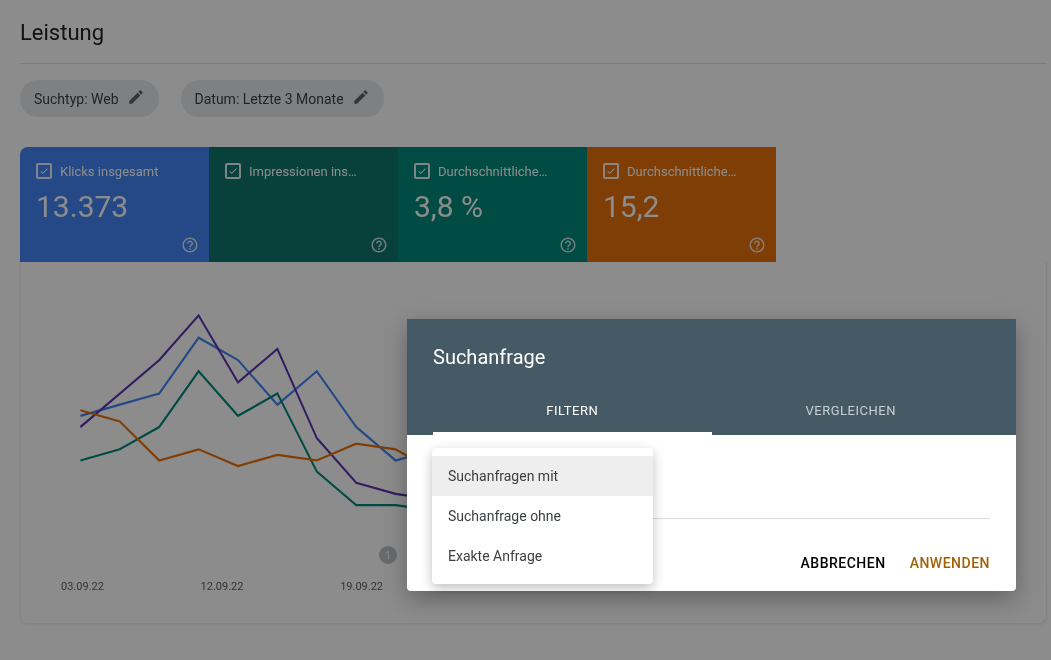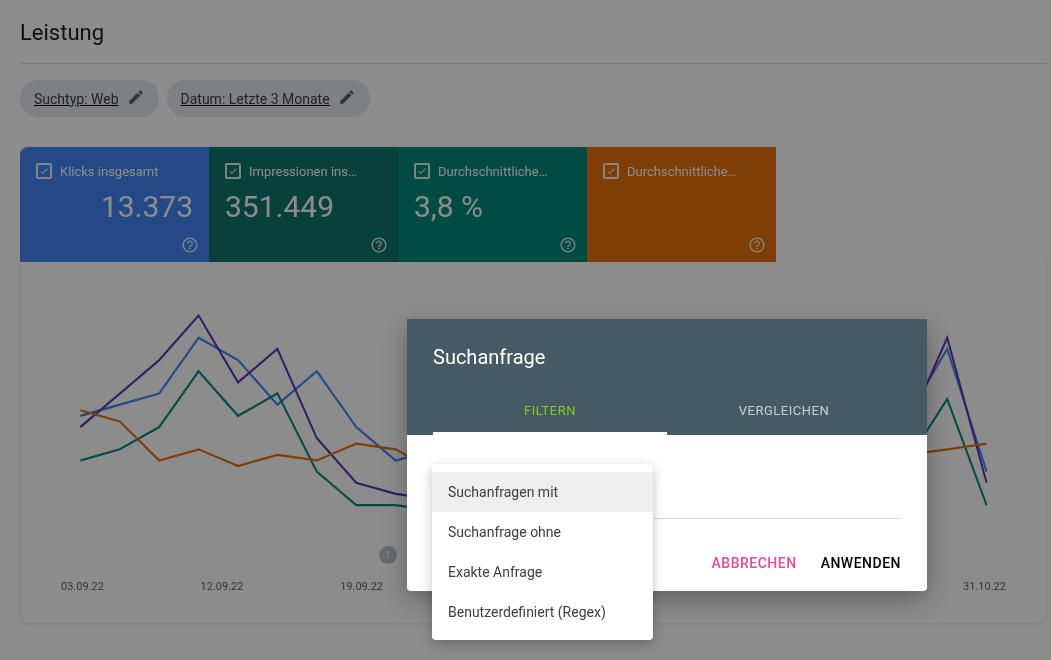--- a/index.html
+++ b/index.html
@@ -1,61 +1,61 @@
 <!DOCTYPE html>
 <html><head>
 <meta charset="utf-8">
 <style>
   * { box-sizing: border-box; margin: 0; padding: 0; font-family: Roboto, Arial, sans-serif; }
   body { width: 1051px; height: 660px; background: #fff; position: relative; overflow: hidden; }
   .page { padding: 20px 4px 0 20px; }
   h1.page-title { font-size: 22px; font-weight: 400; color: #202124; margin-bottom: 18px; }
   .divider { height: 1px; background: #e0e0e0; margin-bottom: 16px; }
-  .filters { display: flex; align-items: flex-start; gap: 8px; margin-bottom: 30px; text-decoration: underline; }
+  .filters { display: flex; align-items: flex-start; gap: 22px; margin-bottom: 30px; }
   .chip { background: #e8eaed; border-radius: 18px; padding: 8px 14px; display: inline-flex; align-items: center; gap: 8px; font-size: 14px; color: #3c4043; cursor: pointer; }
   .chip .icon svg { width: 18px; height: 18px; fill: #5f6368; }
   .new-btn { display: inline-flex; align-items: center; gap: 10px; font-size: 14px; color: #5f6368; cursor: pointer; padding: 8px 12px; }
   .new-btn .icon svg { width: 20px; height: 20px; fill: #5f6368; }
   .metrics { display: flex; border-radius: 8px 8px 0 0; overflow: hidden; }
   .card { flex: 0 0 189px; padding: 16px 16px 10px 16px; position: relative; color: #fff; height: 115px; }
-  .card.blue { background: #4285f4; text-align: right; }
+  .card.blue { background: #4285f4; }
   .card.purple { background: #0f766e; }
   .card.teal { background: #00897b; }
   .card.orange { background: #e8710a; }
   .card-top { display: flex; align-items: center; gap: 8px; font-size: 13px; white-space: nowrap; overflow: hidden; text-overflow: ellipsis; }
   .checkbox { width: 16px; height: 16px; border: 2px solid rgba(255,255,255,0.9); border-radius: 2px; display: inline-flex; align-items: center; justify-content: center; flex-shrink: 0; }
   .checkbox svg { width: 10px; height: 10px; fill: #fff; }
   .card-top span.label { overflow: hidden; text-overflow: ellipsis; }
   .card-value { font-size: 30px; font-weight: 400; margin-top: 10px; }
   .help { position: absolute; bottom: 8px; right: 10px; display: inline-flex; }
   .help svg { width: 18px; height: 18px; fill: rgba(255,255,255,0.8); }
   .chart-container { background: #fff; border-radius: 0 0 8px 8px; padding: 20px 20px 30px 20px; position: relative; box-shadow: 0 1px 3px rgba(0,0,0,0.06); border: 1px solid #efefef; border-top: none; }
   .chart { width: 100%; height: 290px; position: relative; }
   .chart svg { width: 100%; height: 100%; }
   .x-axis { display: flex; justify-content: space-between; font-size: 11px; color: #5f6368; margin-top: 8px; padding: 0 20px; }
   .marker { position: absolute; left: 338px; top: 264px; width: 18px; height: 18px; border-radius: 50%; background: #bdc1c6; color: #fff; font-size: 10px; display: flex; align-items: center; justify-content: center; }
 
   
   .scrim { position: absolute; inset: 0; background: rgba(0,0,0,0.45); z-index: 10; }
 
   
-  .dialog { position: absolute; left: 407px; top: 319px; width: 520px; background: #fff; border-radius: 4px; box-shadow: 0 8px 24px rgba(0,0,0,0.3); z-index: 20; overflow: visible; }
+  .dialog { position: absolute; left: 407px; top: 319px; width: 609px; background: #fff; border-radius: 4px; box-shadow: 0 8px 24px rgba(0,0,0,0.3); z-index: 20; overflow: visible; }
   .dialog-header { background: #455a64; color: #fff; padding: 26px 26px 0 26px; }
   .dialog-title { font-size: 20px; font-weight: 400; margin-bottom: 20px; }
   .tabs { display: flex; }
   .tab { flex: 1; text-align: center; padding: 14px 0; font-size: 13px; letter-spacing: 0.5px; color: rgba(255,255,255,0.7); cursor: pointer; text-transform: uppercase; }
-  .tab.active { color: #84cc16; border-bottom: 3px solid #fff; }
+  .tab.active { color: #ffffff; border-bottom: 3px solid #fff; }
   .dialog-body { background: #fff; padding: 20px 26px; min-height: 100px; position: relative; }
   .filter-input-line { border-bottom: 1px solid #dadce0; height: 24px; margin-top: 40px; }
   .dialog-actions { display: flex; justify-content: flex-end; gap: 24px; padding: 16px 26px 20px; font-size: 14px; letter-spacing: 0.5px; }
-  .btn-flat { color: #ec4899; cursor: pointer; font-weight: 500; }
-  .btn-primary-flat { color: #000000; cursor: pointer; font-weight: 500; text-align: right; }
+  .btn-flat { color: #000000; cursor: pointer; font-weight: 500; }
+  .btn-primary-flat { color: #a16207; cursor: pointer; font-weight: 500; text-align: right; }
 
   
-  .dropdown { position: absolute; left: 432px; top: 464px; width: 221px; background: #fff; border-radius: 4px; box-shadow: 0 4px 12px rgba(0,0,0,0.25); z-index: 30; padding: 8px 0; }
+  .dropdown { position: absolute; left: 432px; top: 448px; width: 221px; background: #fff; border-radius: 4px; box-shadow: 0 4px 12px rgba(0,0,0,0.25); z-index: 30; padding: 8px 0; }
   .dropdown-item { padding: 12px 16px; font-size: 14px; color: #3c4043; cursor: pointer; }
   .dropdown-item.selected { background: #eeeeee; }
 </style>
 </head>
 <body>
 
 <div class="page">
   <h1 class="page-title">Leistung</h1>
   <div class="divider"></div>
 
@@ -97,21 +97,20 @@
     </div>
     <div class="card purple">
       <div class="card-top">
         <span class="checkbox">
             <svg viewBox="0 0 24 24">
               <path d="M9 16.17 4.83 12l-1.42 1.41L9 19 21 7l-1.41-1.41z"></path>
             </svg>
           </span>
         <span class="label">Impressionen ins…</span>
       </div>
-      <div class="card-value">351.449</div>
       <span class="help">
           <svg viewBox="0 0 24 24">
             <path d="M11 18h2v-2h-2v2zm1-16C6.48 2 2 6.48 2 12s4.48 10 10 10 10-4.48 10-10S17.52 2 12 2zm0 18c-4.41 0-8-3.59-8-8s3.59-8 8-8 8 3.59 8 8-3.59 8-8 8zm0-14c-2.21 0-4 1.79-4 4h2c0-1.1.9-2 2-2s2 .9 2 2c0 2-3 1.75-3 5h2c0-2.25 3-2.5 3-5 0-2.21-1.79-4-4-4z"></path>
           </svg>
         </span>
     </div>
     <div class="card teal">
       <div class="card-top">
         <span class="checkbox">
             <svg viewBox="0 0 24 24">
@@ -129,20 +128,21 @@
     </div>
     <div class="card orange">
       <div class="card-top">
         <span class="checkbox">
             <svg viewBox="0 0 24 24">
               <path d="M9 16.17 4.83 12l-1.42 1.41L9 19 21 7l-1.41-1.41z"></path>
             </svg>
           </span>
         <span class="label">Durchschnittliche…</span>
       </div>
+      <div class="card-value">15,2</div>
       <span class="help">
           <svg viewBox="0 0 24 24">
             <path d="M11 18h2v-2h-2v2zm1-16C6.48 2 2 6.48 2 12s4.48 10 10 10 10-4.48 10-10S17.52 2 12 2zm0 18c-4.41 0-8-3.59-8-8s3.59-8 8-8 8 3.59 8 8-3.59 8-8 8zm0-14c-2.21 0-4 1.79-4 4h2c0-1.1.9-2 2-2s2 .9 2 2c0 2-3 1.75-3 5h2c0-2.25 3-2.5 3-5 0-2.21-1.79-4-4-4z"></path>
           </svg>
         </span>
     </div>
   </div>
 
   <div class="chart-container">
     <div class="chart">
@@ -188,14 +188,13 @@
   <div class="dialog-actions">
     <span class="btn-flat">ABBRECHEN</span>
     <span class="btn-primary-flat">ANWENDEN</span>
   </div>
 </div>
 
 <div class="dropdown">
   <div class="dropdown-item selected">Suchanfragen mit</div>
   <div class="dropdown-item">Suchanfrage ohne</div>
   <div class="dropdown-item">Exakte Anfrage</div>
-  <div class="dropdown-item">Benutzerdefiniert (Regex)</div>
 </div>
 
 </body></html>

